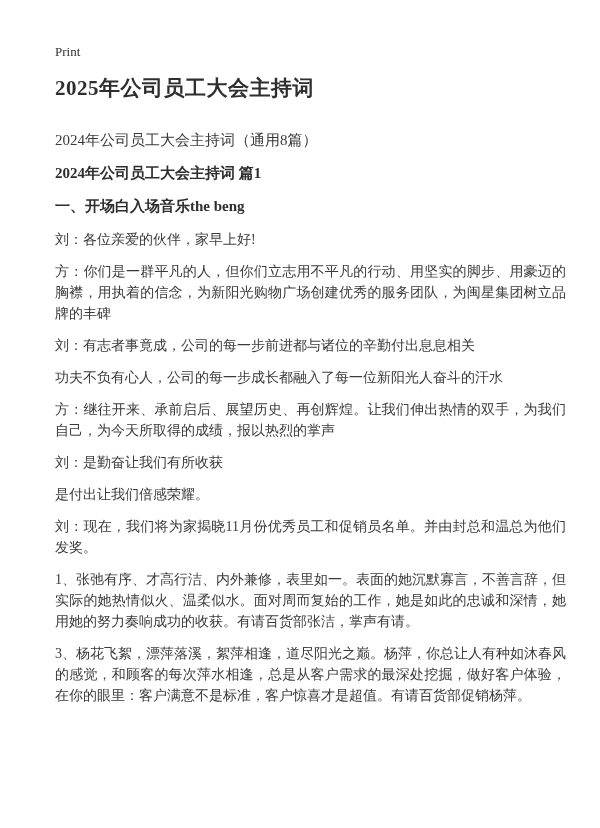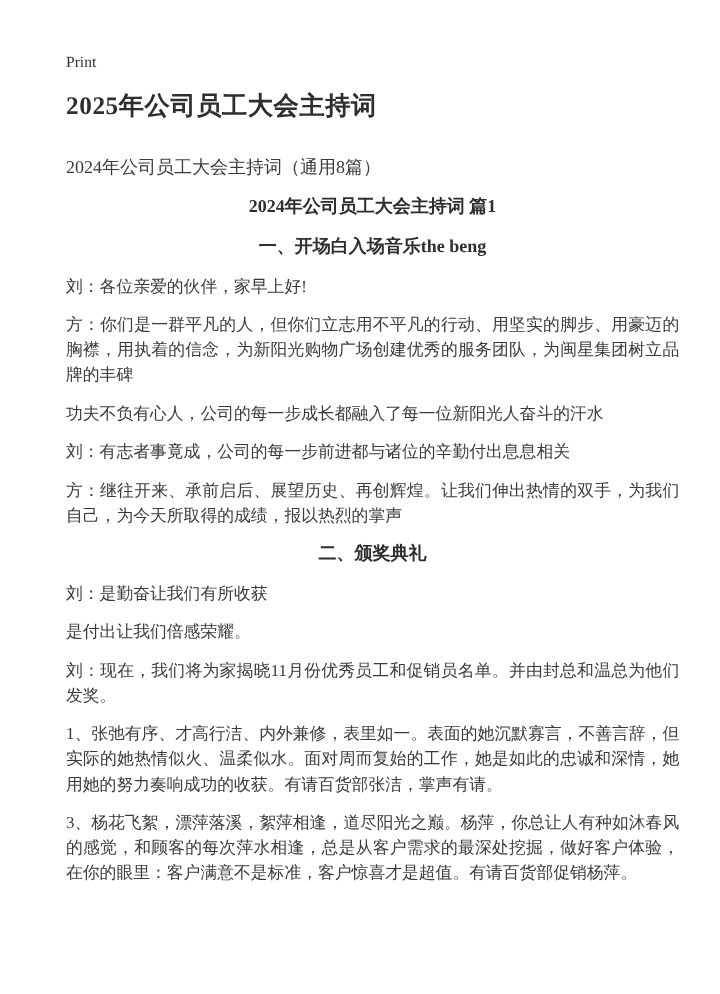--- a/index.html
+++ b/index.html
@@ -46,21 +46,21 @@
     line-height: 20px;
     font-weight: normal;
     margin-bottom: 13px;
   }
   .block.heading {
     font-size: 15px;
     line-height: 20px;
     font-weight: bold;
     color: #2e2e2e;
     margin-bottom: 13px;
-    text-align: center;
+    text-align: left;
   }
 </style>
 </head>
 <body>
 
 <div class="page">
 
   <div class="print-label">Print</div>
 
   <h1 class="doc-title">2025年公司员工大会主持词</h1>
@@ -71,27 +71,26 @@
 
     <p class="block heading">2024年公司员工大会主持词 篇1</p>
 
     <p class="block heading">一、开场白入场音乐the beng</p>
 
     <p class="block">刘：各位亲爱的伙伴，家早上好!</p>
 
 
     <p class="block">方：你们是一群平凡的人，但你们立志用不平凡的行动、用坚实的脚步、用豪迈的胸襟，用执着的信念，为新阳光购物广场创建优秀的服务团队，为闽星集团树立品牌的丰碑</p>
 
+    <p class="block">刘：有志者事竟成，公司的每一步前进都与诸位的辛勤付出息息相关</p>
+
     <p class="block">功夫不负有心人，公司的每一步成长都融入了每一位新阳光人奋斗的汗水</p>
-
-    <p class="block">刘：有志者事竟成，公司的每一步前进都与诸位的辛勤付出息息相关</p>
 
     <p class="block">方：继往开来、承前启后、展望历史、再创辉煌。让我们伸出热情的双手，为我们自己，为今天所取得的成绩，报以热烈的掌声</p>
 
-    <p class="block heading">二、颁奖典礼</p>
 
     <p class="block">刘：是勤奋让我们有所收获</p>
 
     <p class="block">是付出让我们倍感荣耀。</p>
 
     <p class="block">刘：现在，我们将为家揭晓11月份优秀员工和促销员名单。并由封总和温总为他们发奖。</p>
 
     <p class="block">1、张弛有序、才高行洁、内外兼修，表里如一。表面的她沉默寡言，不善言辞，但实际的她热情似火、温柔似水。面对周而复始的工作，她是如此的忠诚和深情，她用她的努力奏响成功的收获。有请百货部张洁，掌声有请。</p>
 
     <p class="block">3、杨花飞絮，漂萍落溪，絮萍相逢，道尽阳光之巅。杨萍，你总让人有种如沐春风的感觉，和顾客的每次萍水相逢，总是从客户需求的最深处挖掘，做好客户体验，在你的眼里：客户满意不是标准，客户惊喜才是超值。有请百货部促销杨萍。</p>

